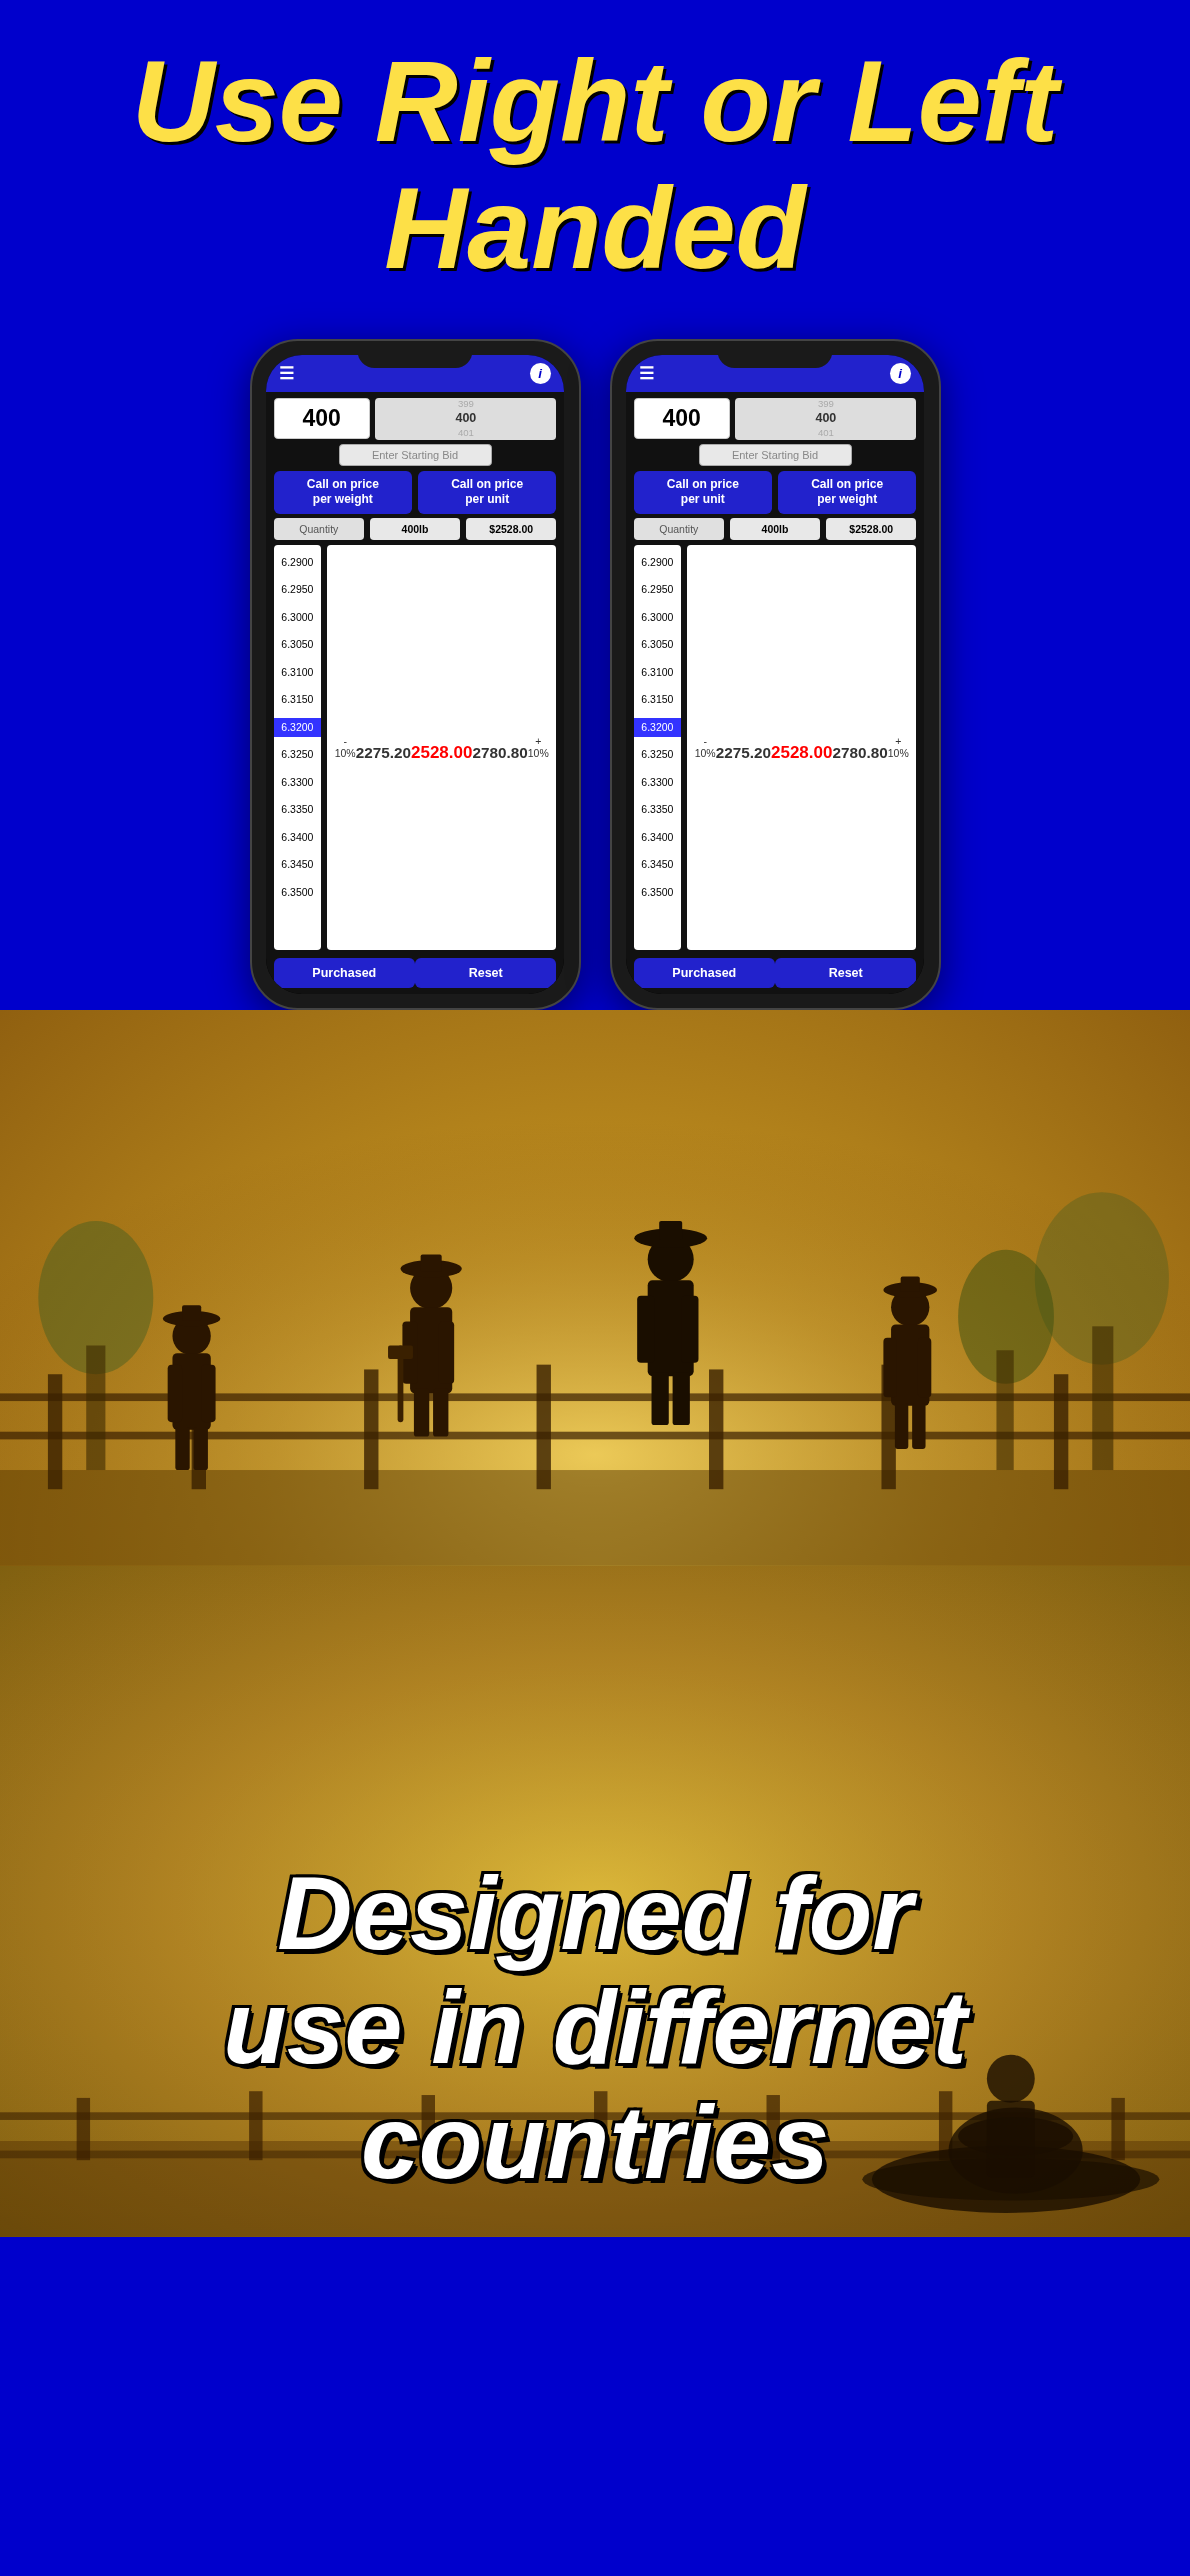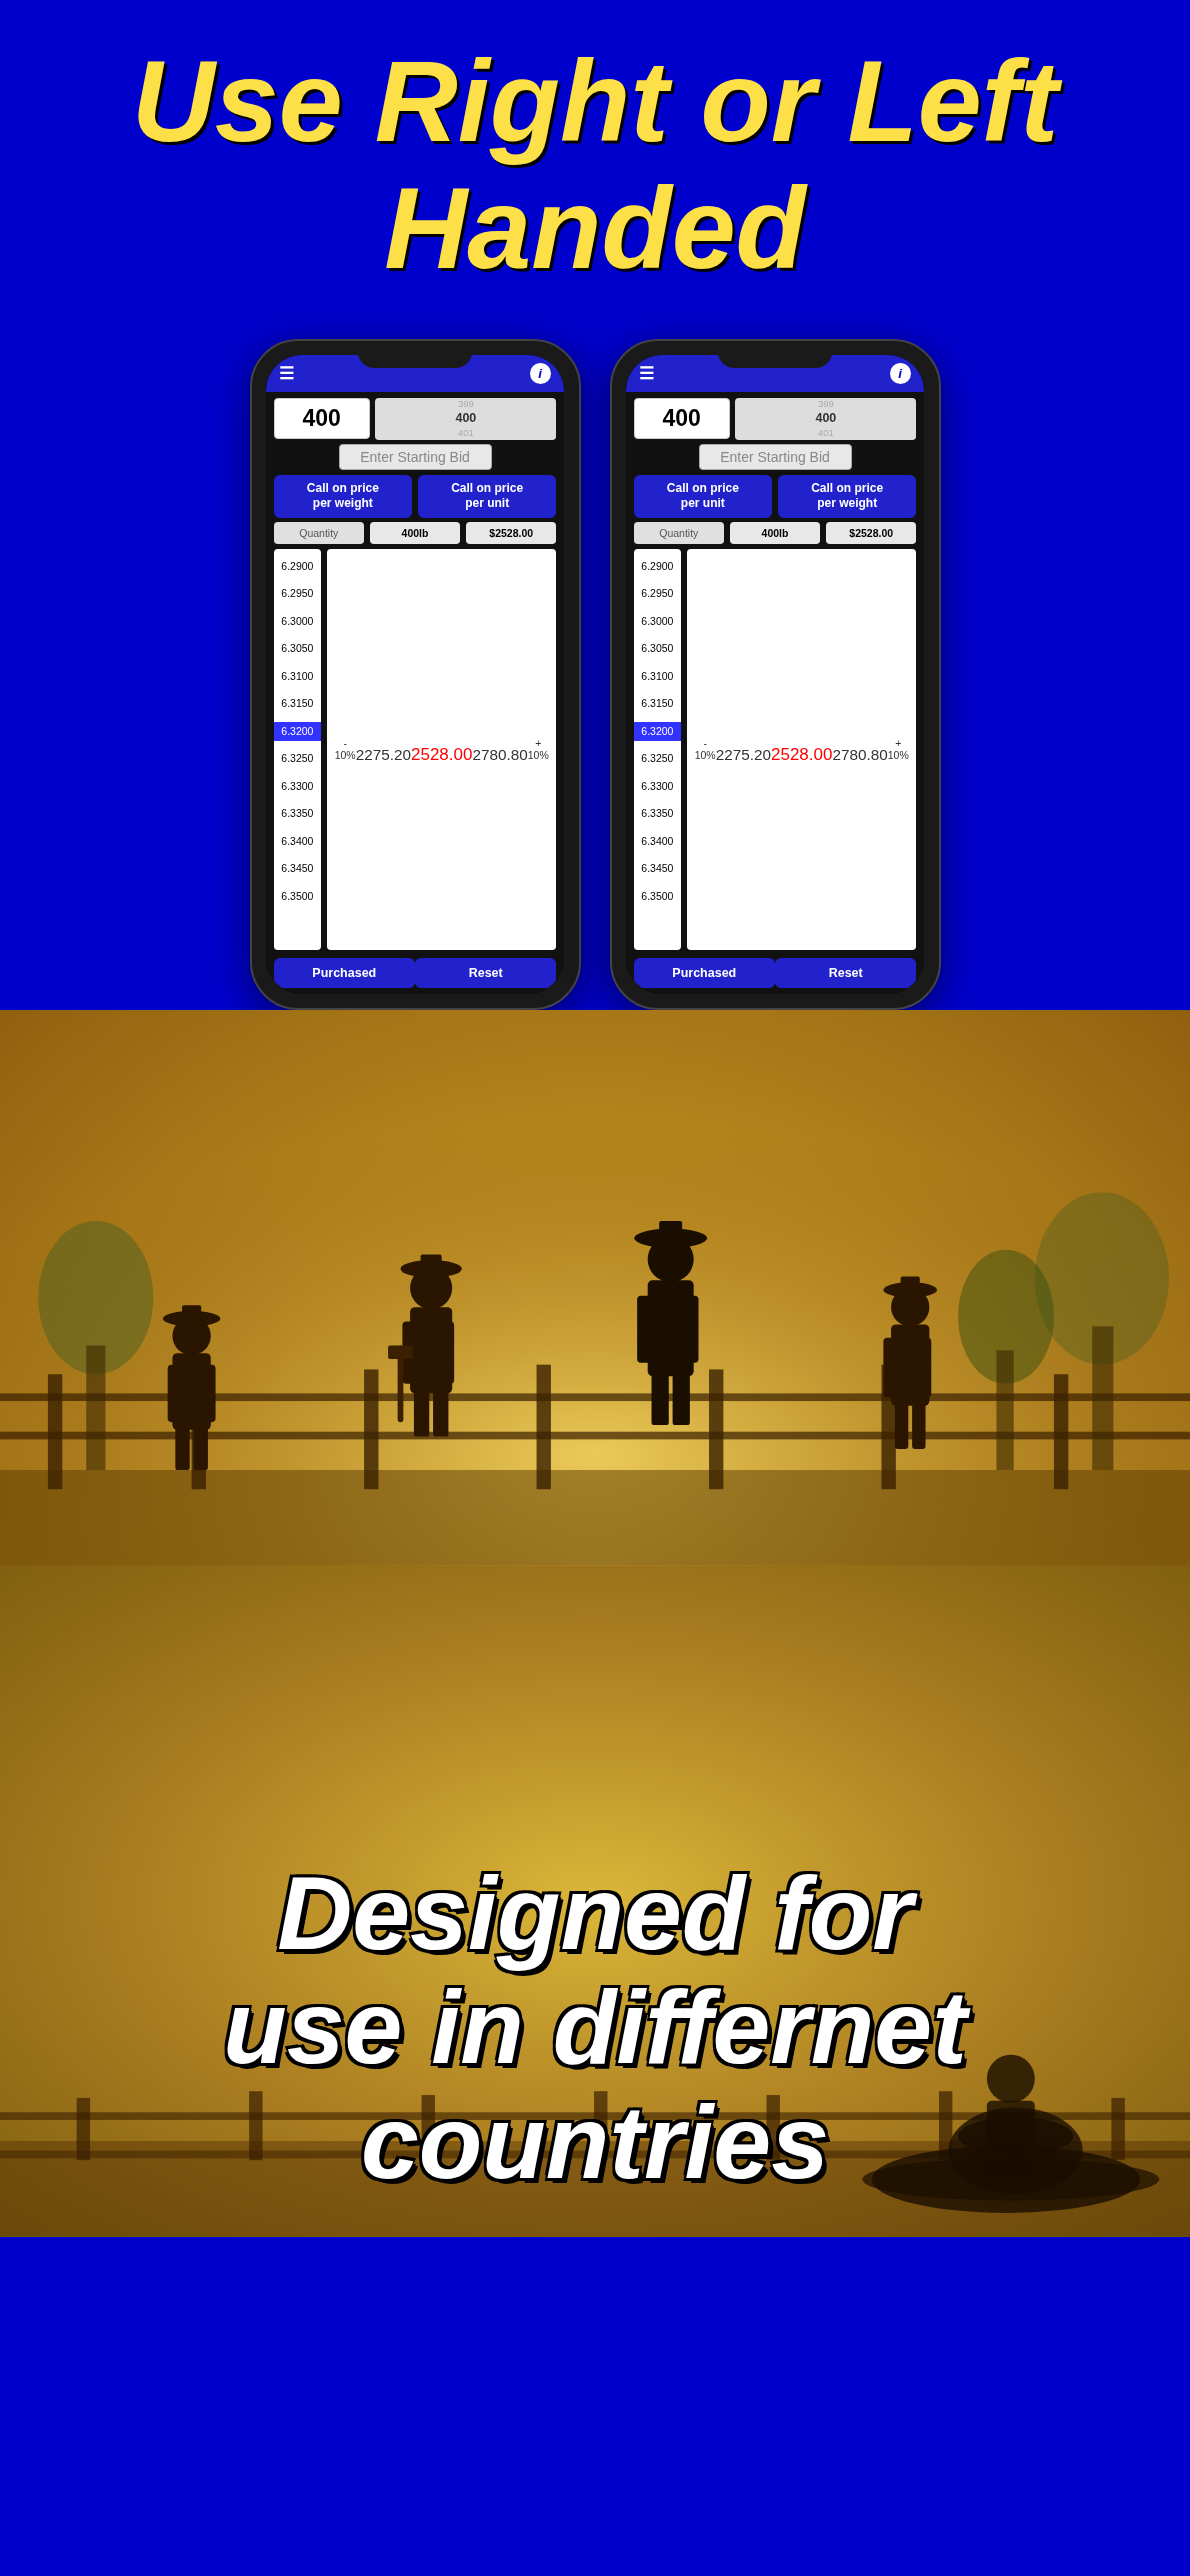--- a/index.html
+++ b/index.html
@@ -142,21 +142,21 @@
     
     .starting-bid-row {
       display: flex;
       justify-content: center;
     }
     .starting-bid-input {
       background: #e8e8e8;
       border: 1px solid #aaa;
       border-radius: 3.8px;
       padding: 3.8px 13.4px;
-      font-size: 14px;
+      font-size: 11px;
       color: #888;
       text-align: center;
       width: 153px;
     }
 
     
     .btn-row {
       display: flex;
       gap: 5.8px;
     }
@@ -236,21 +236,21 @@
       padding: 7.7px;
     }
     .calc-label {
       font-size: 10.5px;
       color: #333;
       text-align: center;
     }
     .calc-value {
       font-size: 15.3px;
       color: #333;
-      font-weight: normal;
+      font-weight: bold;
       margin-top: 12px;
     }
     .calc-value.red {
       color: red;
       font-size: 17px;
     }
     .calc-divider {
       width: 100%;
       height: 1px;
       background: #ddd;

